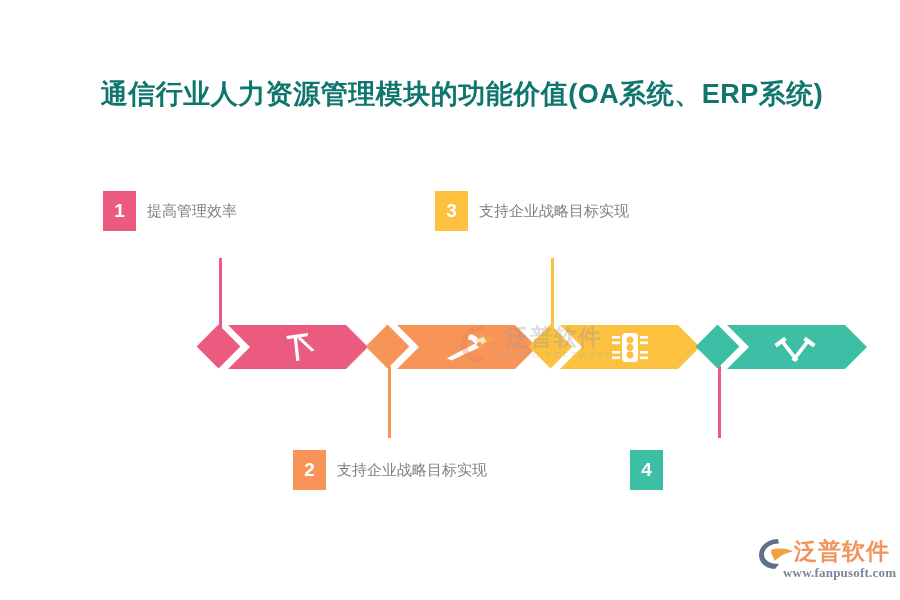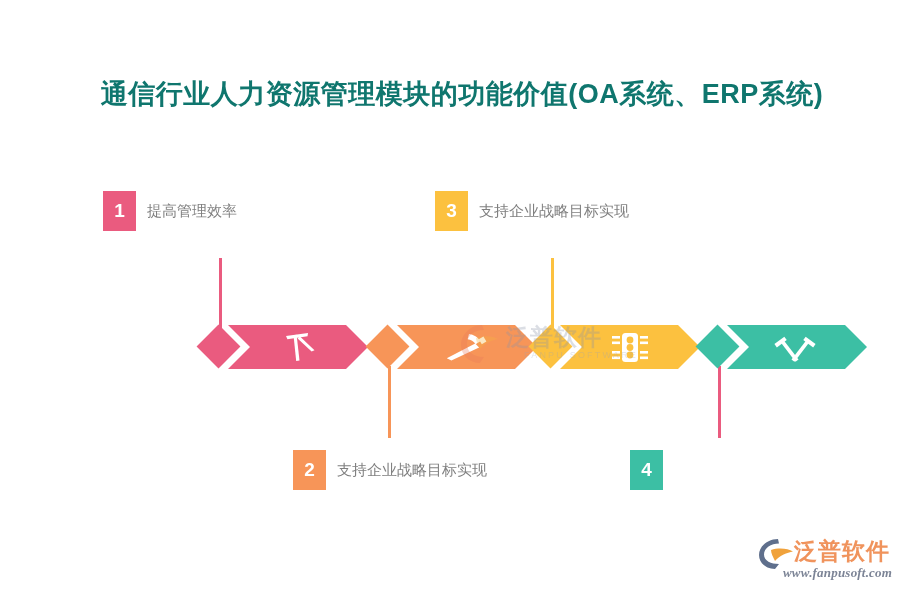--- a/index.html
+++ b/index.html
@@ -106,21 +106,21 @@
     left: 46px;
     top: 4px;
     font-size: 23px;
     font-weight: bold;
     color: #8b93a8;
     letter-spacing: 1px;
     white-space: nowrap;
   }
   .wm-sub {
     position: absolute;
-    left: 64px;
+    left: 40px;
     top: 32px;
     font-size: 9px;
     letter-spacing: 2.2px;
     color: #9aa2b4;
     white-space: nowrap;
   }
   .wm-mark {
     position: absolute;
     left: 0;
     top: 6px;
@@ -152,21 +152,20 @@
   .logo-url {
     position: absolute;
     left: 25px;
     top: 29px;
     font-size: 13px;
     font-family: "Liberation Serif", serif;
     font-weight: bold;
     color: #7c8496;
     letter-spacing: 0.2px;
     white-space: nowrap;
-    font-style: italic;
   }
 </style>
 </head>
 <body>
 
 <div class="canvas">
 
   <div class="title">通信行业人力资源管理模块的功能价值(OA系统、ERP系统)</div>
 
   <div class="connector" style="left:219px; top:258px; height:70px; background:#EA5B7F;"></div>

